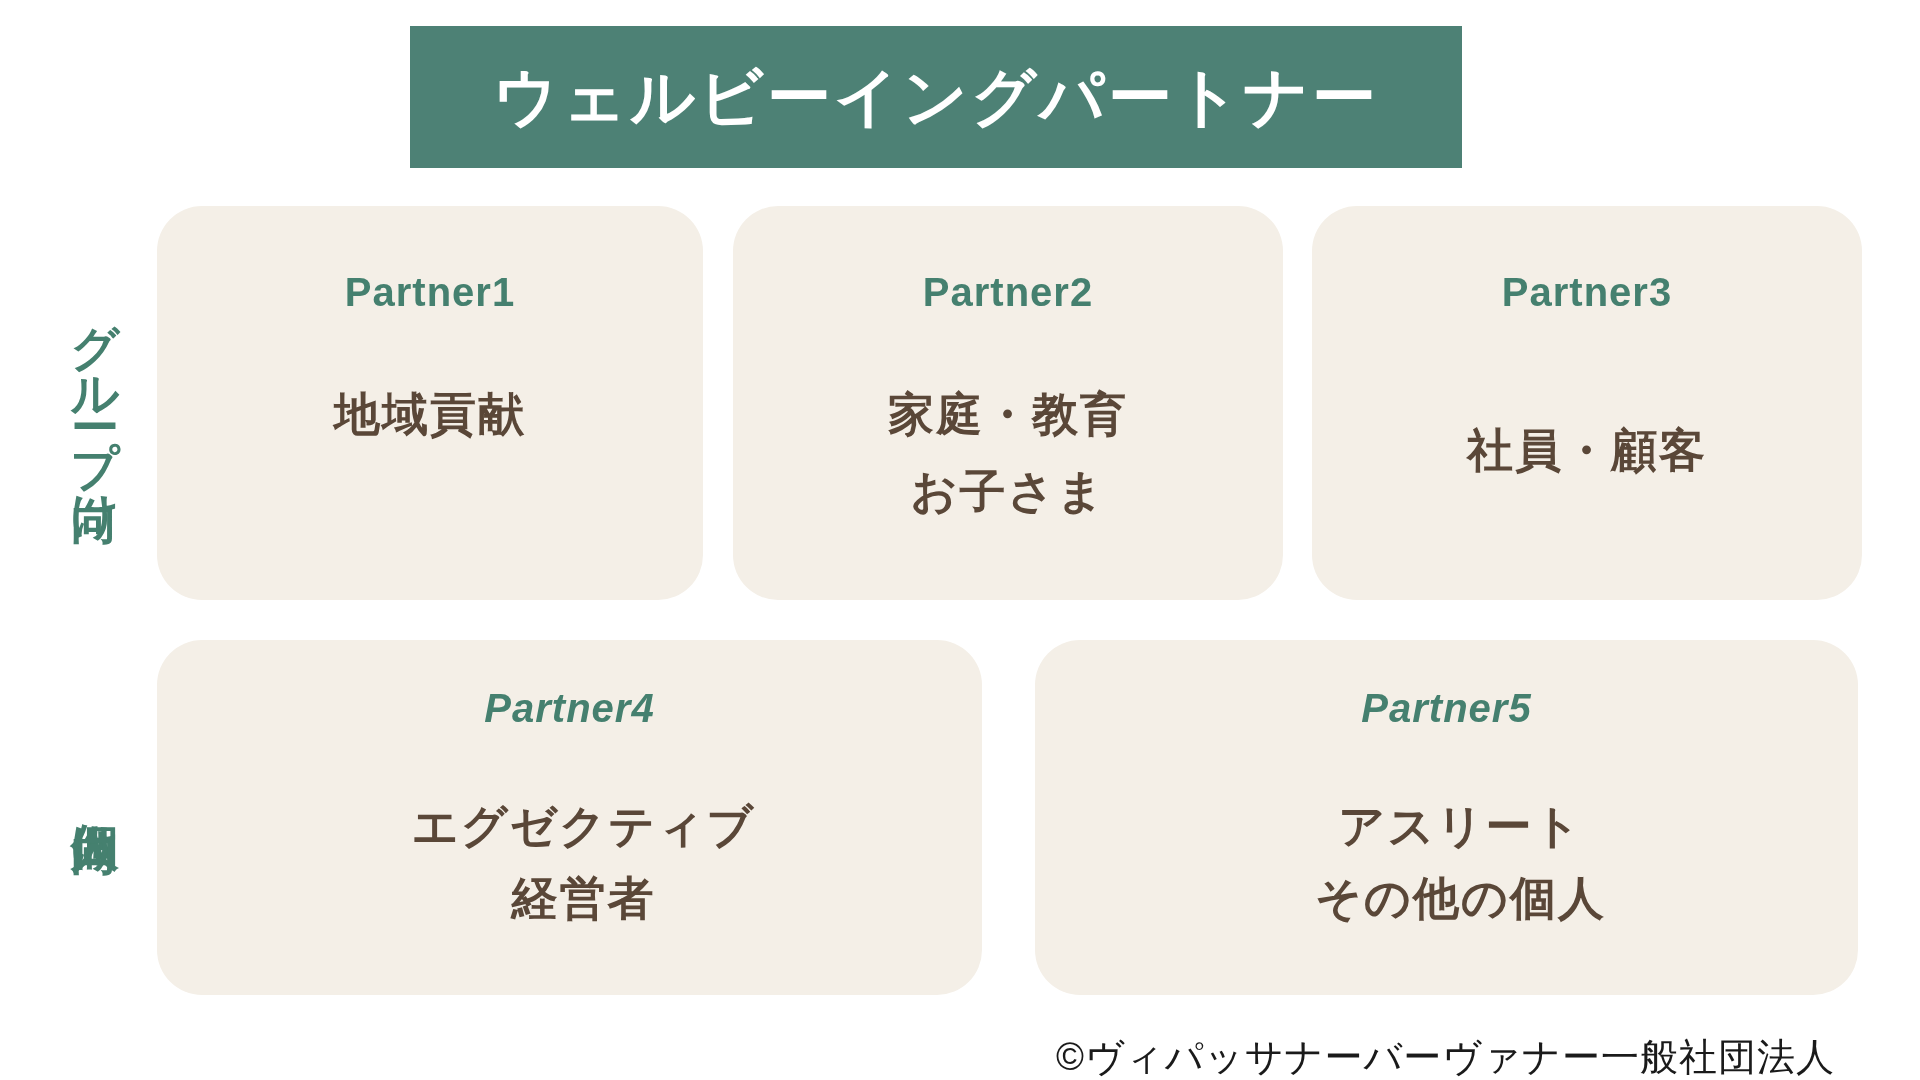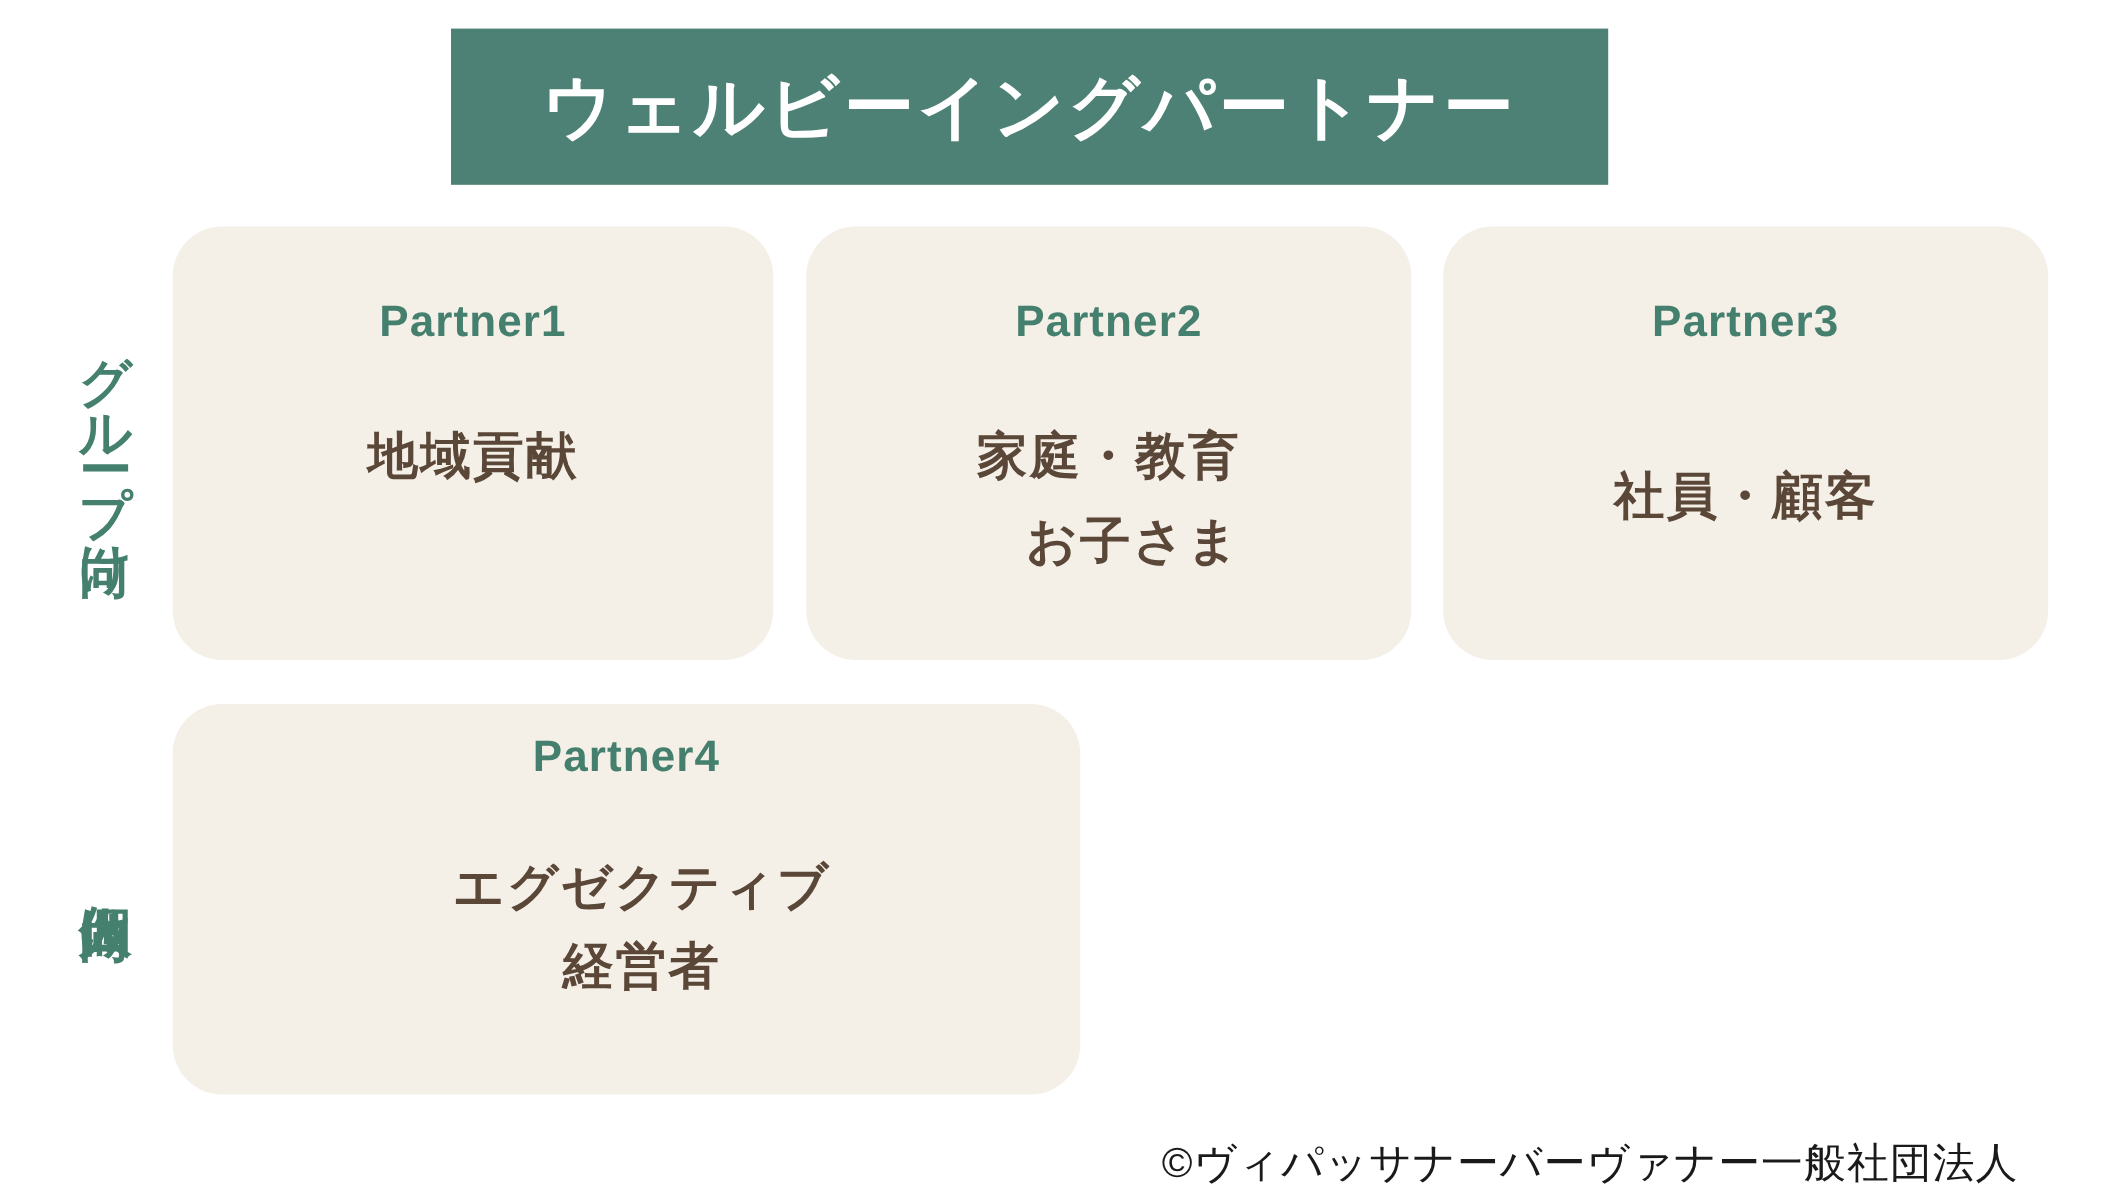--- a/index.html
+++ b/index.html
@@ -51,36 +51,36 @@
   .row-label.individual { top: 640px; height: 355px; }
   .card {
     position: absolute;
     background: #f4efe7;
     border-radius: 45px;
     display: flex;
     flex-direction: column;
     align-items: center;
     text-align: center;
   }
-  .card.row1 { top: 206px; height: 394px; text-align: right; }
+  .card.row1 { top: 206px; height: 394px; }
   .card.row2 { top: 640px; height: 355px; }
   .card.c1 { left: 157px;  width: 546px; }
   .card.c2 { left: 733px;  width: 550px; }
   .card.c3 { left: 1312px; width: 550px; gap: 36px; }
   .card.c4 { left: 157px;  width: 825px; }
   .card.c5 { left: 1035px; width: 823px; }
   .card-title {
     color: #45806f;
     font-size: 40px;
     font-weight: bold;
     line-height: 48px;
     letter-spacing: 1px;
   }
   .card.row1 .card-title { margin-top: 62px; }
-  .card.row2 .card-title { margin-top: 24px; }
+  .card.row2 .card-title { margin-top: 44px; font-style: italic; }
   .card-body {
     color: #5a4738;
     font-size: 46px;
     font-weight: bold;
     letter-spacing: 2px;
   }
   .card.row1 .card-body { margin-top: 60px; }
   .card.row2 .card-body { margin-top: 58px; }
   .card.row1 .card-line { line-height: 77px; }
   .card.row2 .card-line { line-height: 72px; margin-left: 28px; }
@@ -130,16 +130,23 @@
   </div>
 
   <div class="card row2 c4">
     <div class="card-title">Partner4</div>
     <div class="card-body">
       <div class="card-line">エグゼクティブ</div>
       <div class="card-line">経営者</div>
     </div>
   </div>
 
+  <div class="card row2 c5">
+    <div class="card-title">Partner5</div>
+    <div class="card-body">
+      <div class="card-line">アスリート</div>
+      <div class="card-line">その他の個人</div>
+    </div>
+  </div>
 
   <div class="copyright">©ヴィパッサナーバーヴァナー一般社団法人</div>
 
 </div>
 
 </body></html>

